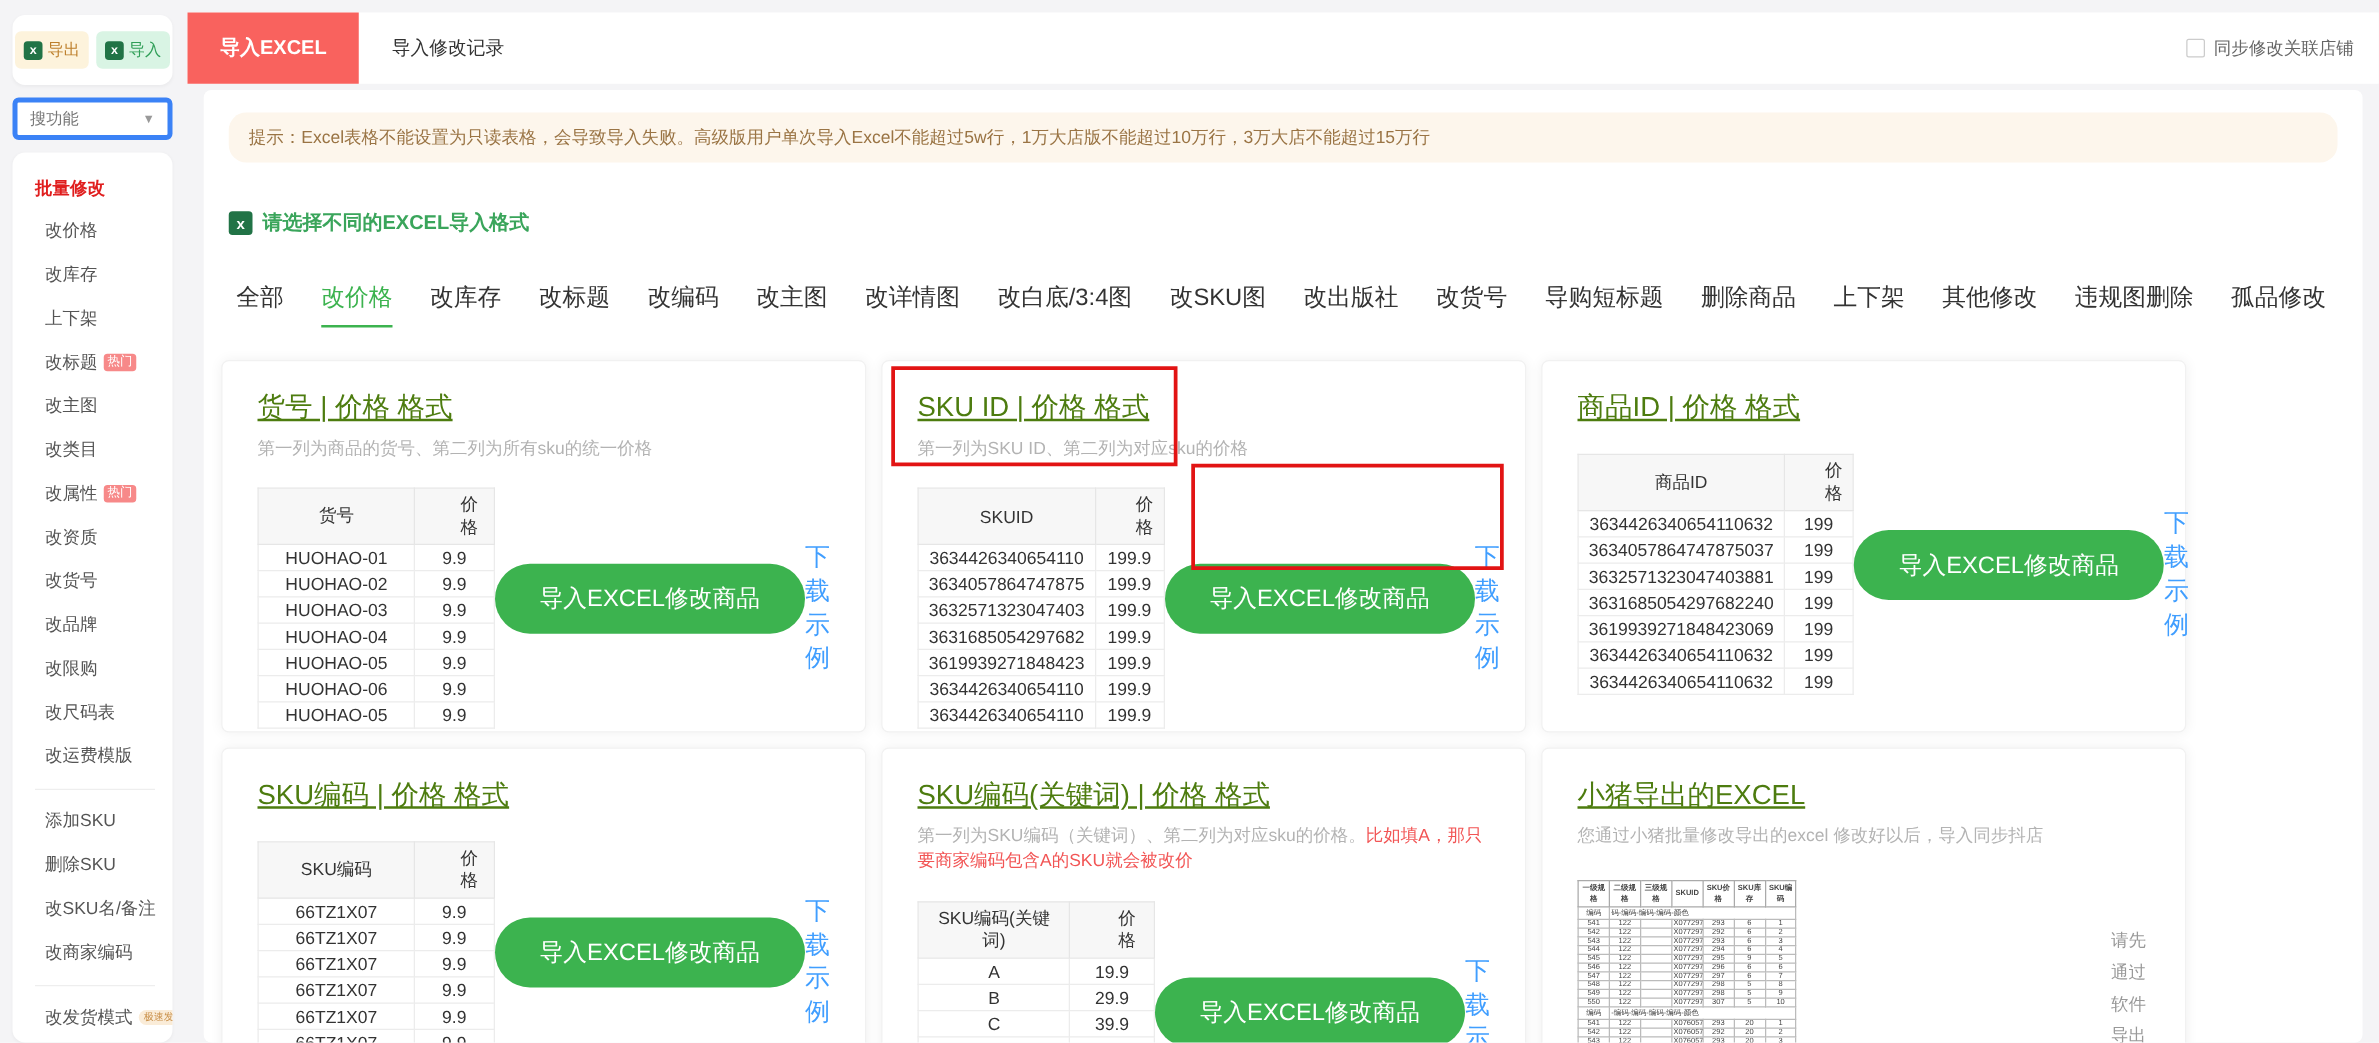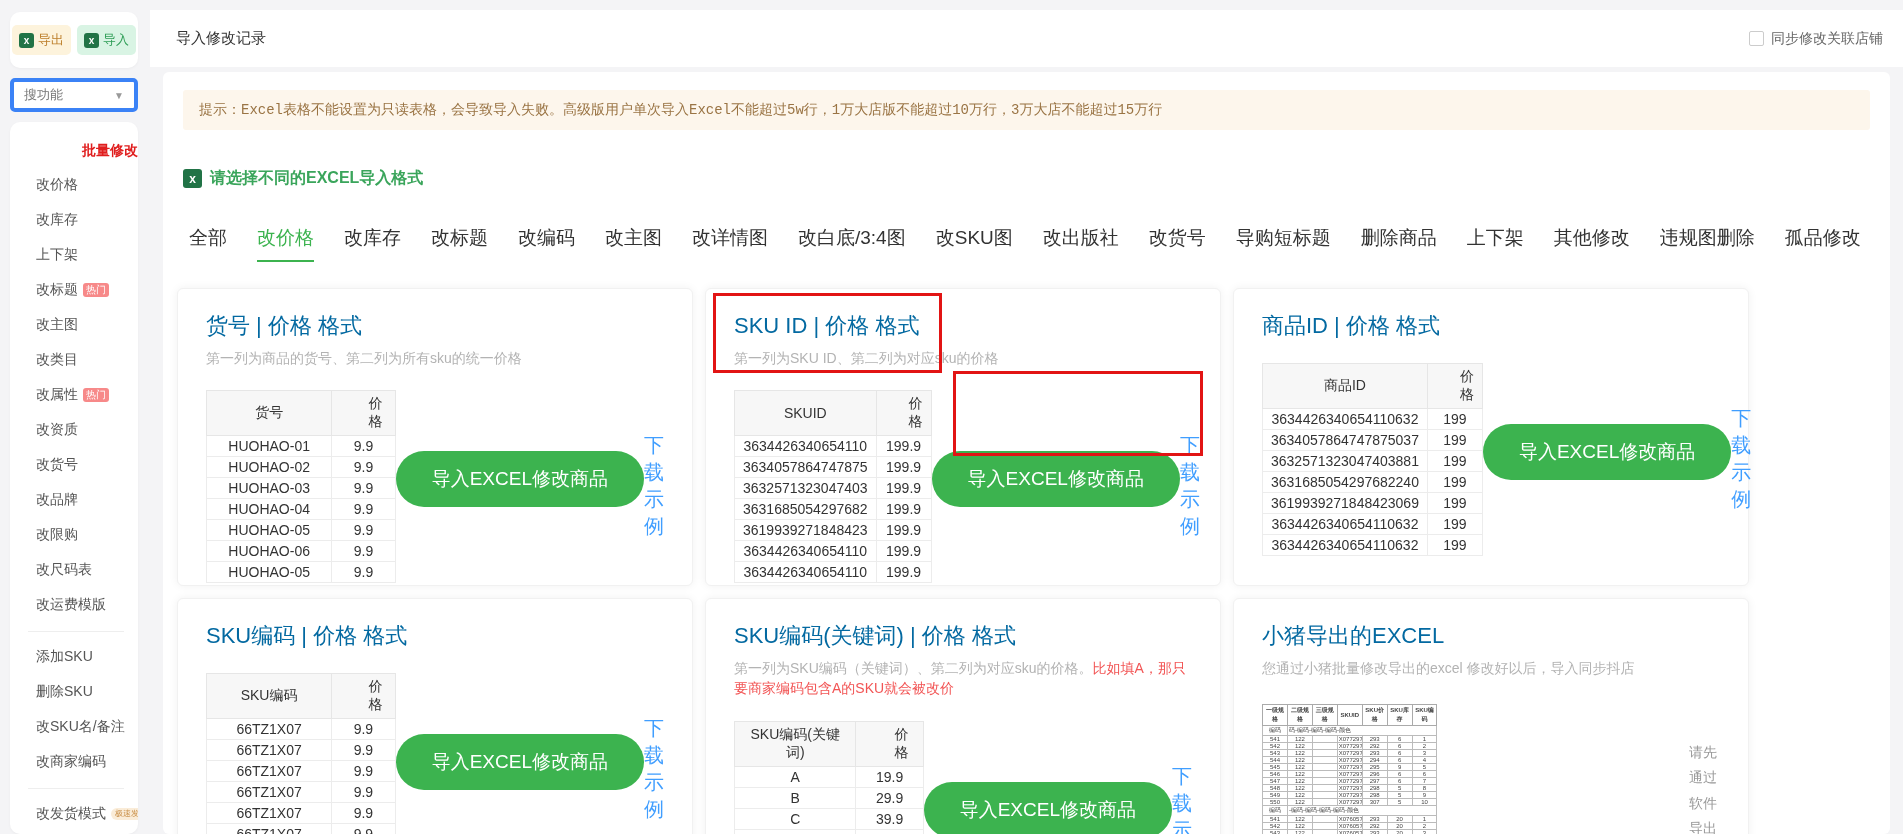--- a/index.html
+++ b/index.html
@@ -18,21 +18,21 @@
     font-weight:bold; display:flex; align-items:center; justify-content:center;
     border-radius:3px; }
   .search-select { position:absolute; left:10px; top:78px; width:128px; height:34px;
     background:#fff; border:4px solid #3b82f6; border-radius:5px; display:flex;
     align-items:center; justify-content:space-between; padding:0 10px; color:#777;
     font-size:13px; cursor:pointer; }
   .caret { color:#999; font-size:10px; }
 
   .sidebar { position:absolute; left:10px; top:122px; width:128px; height:712px;
     background:#fff; border-radius:10px; padding:20px 0 0 18px;
-    box-shadow:0 1px 3px rgba(0,0,0,.04); overflow:hidden;text-align:right; }
+    box-shadow:0 1px 3px rgba(0,0,0,.04); overflow:hidden; }
   .side-title { color:#e01e1e; font-weight:bold; font-size:14px; margin-bottom:16px; }
   .side-item { font-size:14px; color:#555; margin:0 0 17px 8px; display:flex;
     align-items:center; gap:5px; cursor:pointer; white-space:nowrap; }
   .side-divider { border-top:1px solid #eee; margin:2px 14px 16px 0; }
   .badge-hot { background:#f78989; color:#fff; font-size:10px; padding:1px 3px;
     border-radius:3px; line-height:1.2; }
   .badge-speed { background:#faecd8; color:#c9904a; font-size:8px; padding:2px 4px;
     border-radius:8px; line-height:1; }
 
   
@@ -43,37 +43,37 @@
   .top-tab.active { background:#f9625e; color:#fff; font-weight:bold; font-size:16px; }
   .sync-box { margin-left:auto; display:flex; align-items:center; gap:7px;
     color:#666; font-size:14px; padding-right:20px; }
   .checkbox { width:15px; height:15px; border:1px solid #ccc; border-radius:2px;
     background:#fff; cursor:pointer; }
 
   
   .panel { position:absolute; left:163px; top:72px; width:1727px; height:762px;
     background:#fff; border-radius:6px; overflow:hidden; }
   .notice { margin:18px 20px 0; background:#fdf6ec; color:#9a7444; font-size:14px;
-    padding:11px 16px; border-radius:3px;font-family:Liberation Mono, monospace; }
+    padding:11px 16px; border-radius:14px; }
   .section-head { display:flex; align-items:center; gap:8px; margin:38px 0 0 20px;
     color:#3aa55b; font-weight:bold; font-size:16px; }
   .section-head .xls-ico { width:19px; height:19px; font-size:12px; }
   .filter-tabs { display:flex; gap:30px; margin:36px 20px 0 26px; font-size:19px;
     color:#333; }
   .filter-tab { cursor:pointer; padding-bottom:9px; border-bottom:2px solid transparent; }
   .filter-tab.active { color:#3cb34f; border-bottom-color:#3cb34f; }
 
   
   .cards-grid { display:flex; flex-wrap:wrap; gap:12px; margin:26px 0 0 14px;
     width:1590px; }
   .card { width:516px; height:298px; background:#fff; border:1px solid #f1f1f1;
     border-radius:6px; box-shadow:0 0 10px rgba(0,0,0,.06); padding:22px 28px;
     position:relative; }
   .card.tall { height:330px; }
-  .card-title { font-size:22px; color:#0369a1; }
+  .card-title { font-size:22px; color:#4d7c0f;text-decoration:underline; }
   .card-desc { font-size:14px; color:#b3b3b3; margin-top:7px; line-height:1.45; }
   .red-text { color:#f25555; }
   .card-body { display:flex; margin-top:22px; align-items:flex-start; }
   .demo-table { border-collapse:collapse; font-size:14px; color:#333;
     text-align:center; }
   .demo-table th { background:#f7f7f7; font-weight:normal; border:1px solid #e6e6e6;
     padding:4px 8px; }
   .demo-table th:first-child { width:238px; }
   .demo-table th:last-child { width:86px;padding-left:32px; }
   .demo-table td { border:1px solid #ececec; padding:2px 8px; }
@@ -177,20 +177,21 @@
       </div>
       <div class="side-divider"></div>
       <div class="side-item">
         <span>改发货模式</span>
         <span class="badge-speed">极速发货</span>
       </div>
     </div>
 </div>
 
 <div class="topbar">
+  <div class="top-tab active">导入EXCEL</div>
   <div class="top-tab">导入修改记录</div>
   <div class="sync-box">
     <span class="checkbox"></span>
     <span>同步修改关联店铺</span>
   </div>
 </div>
 
 <div class="panel">
   <div class="notice">提示：Excel表格不能设置为只读表格，会导致导入失败。高级版用户单次导入Excel不能超过5w行，1万大店版不能超过10万行，3万大店不能超过15万行</div>
   <div class="section-head">

